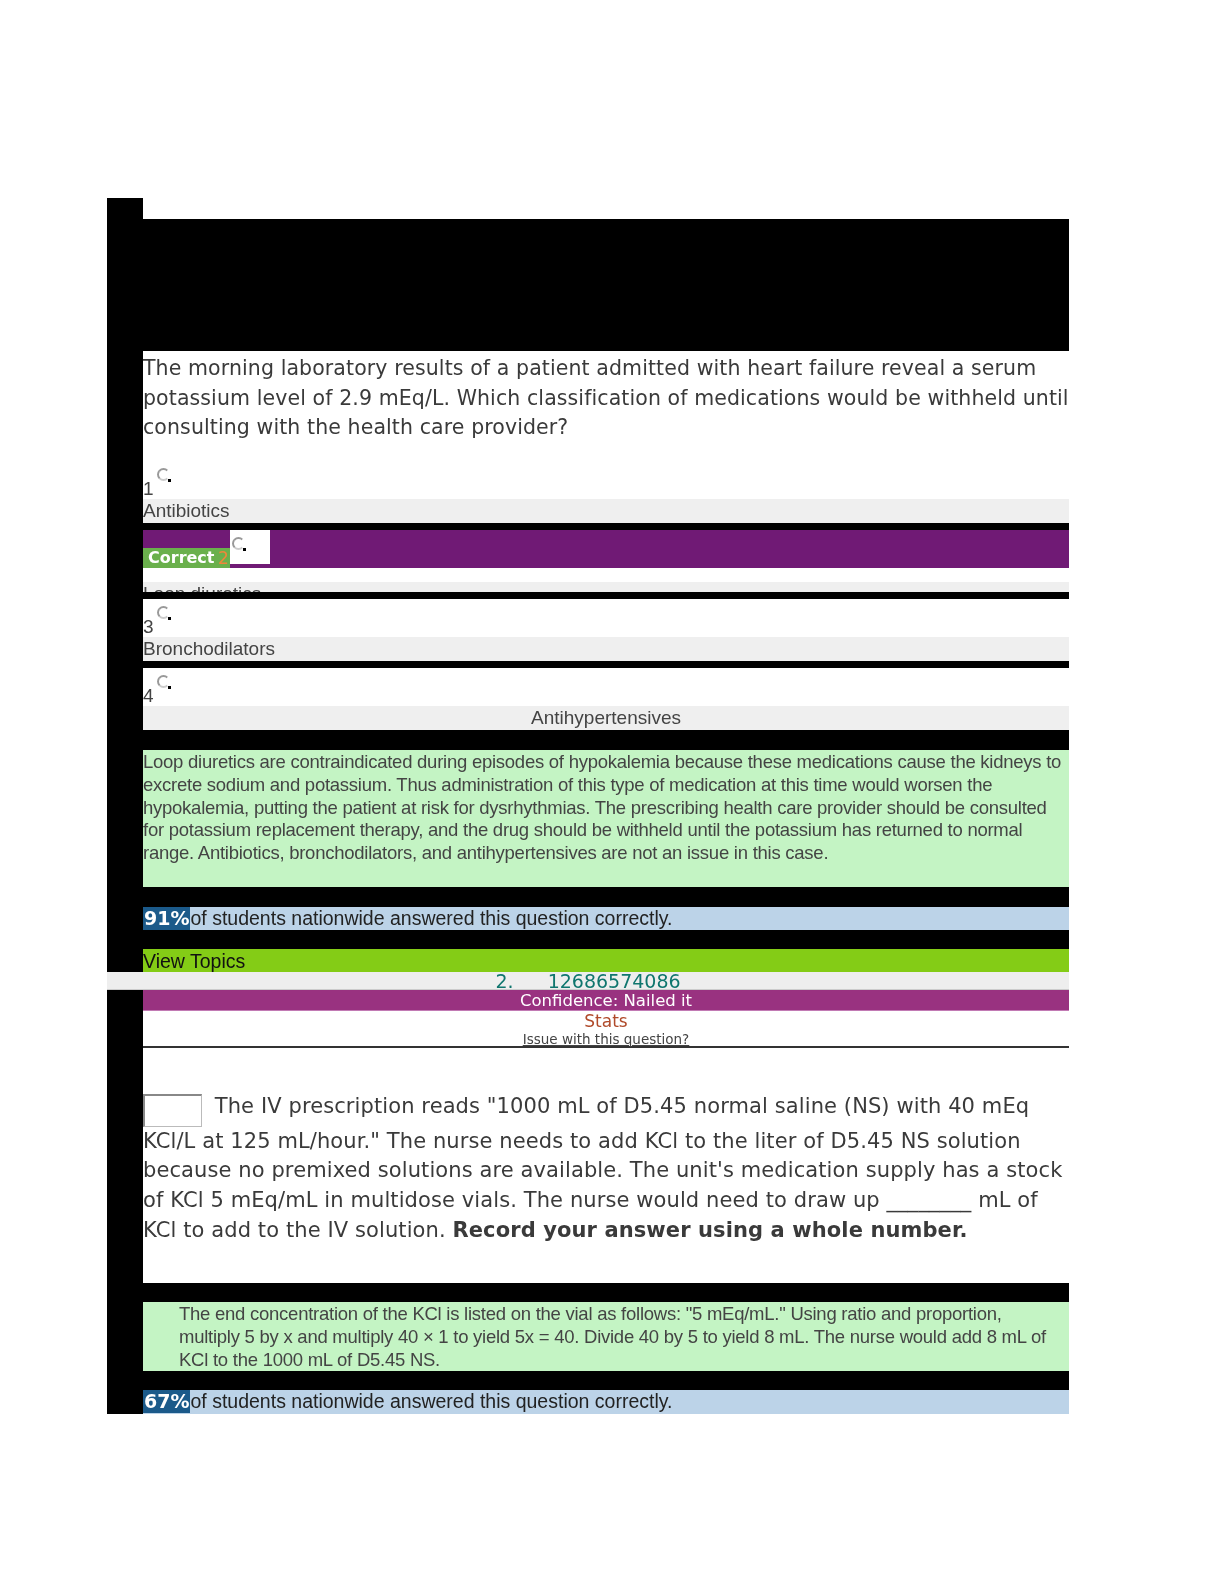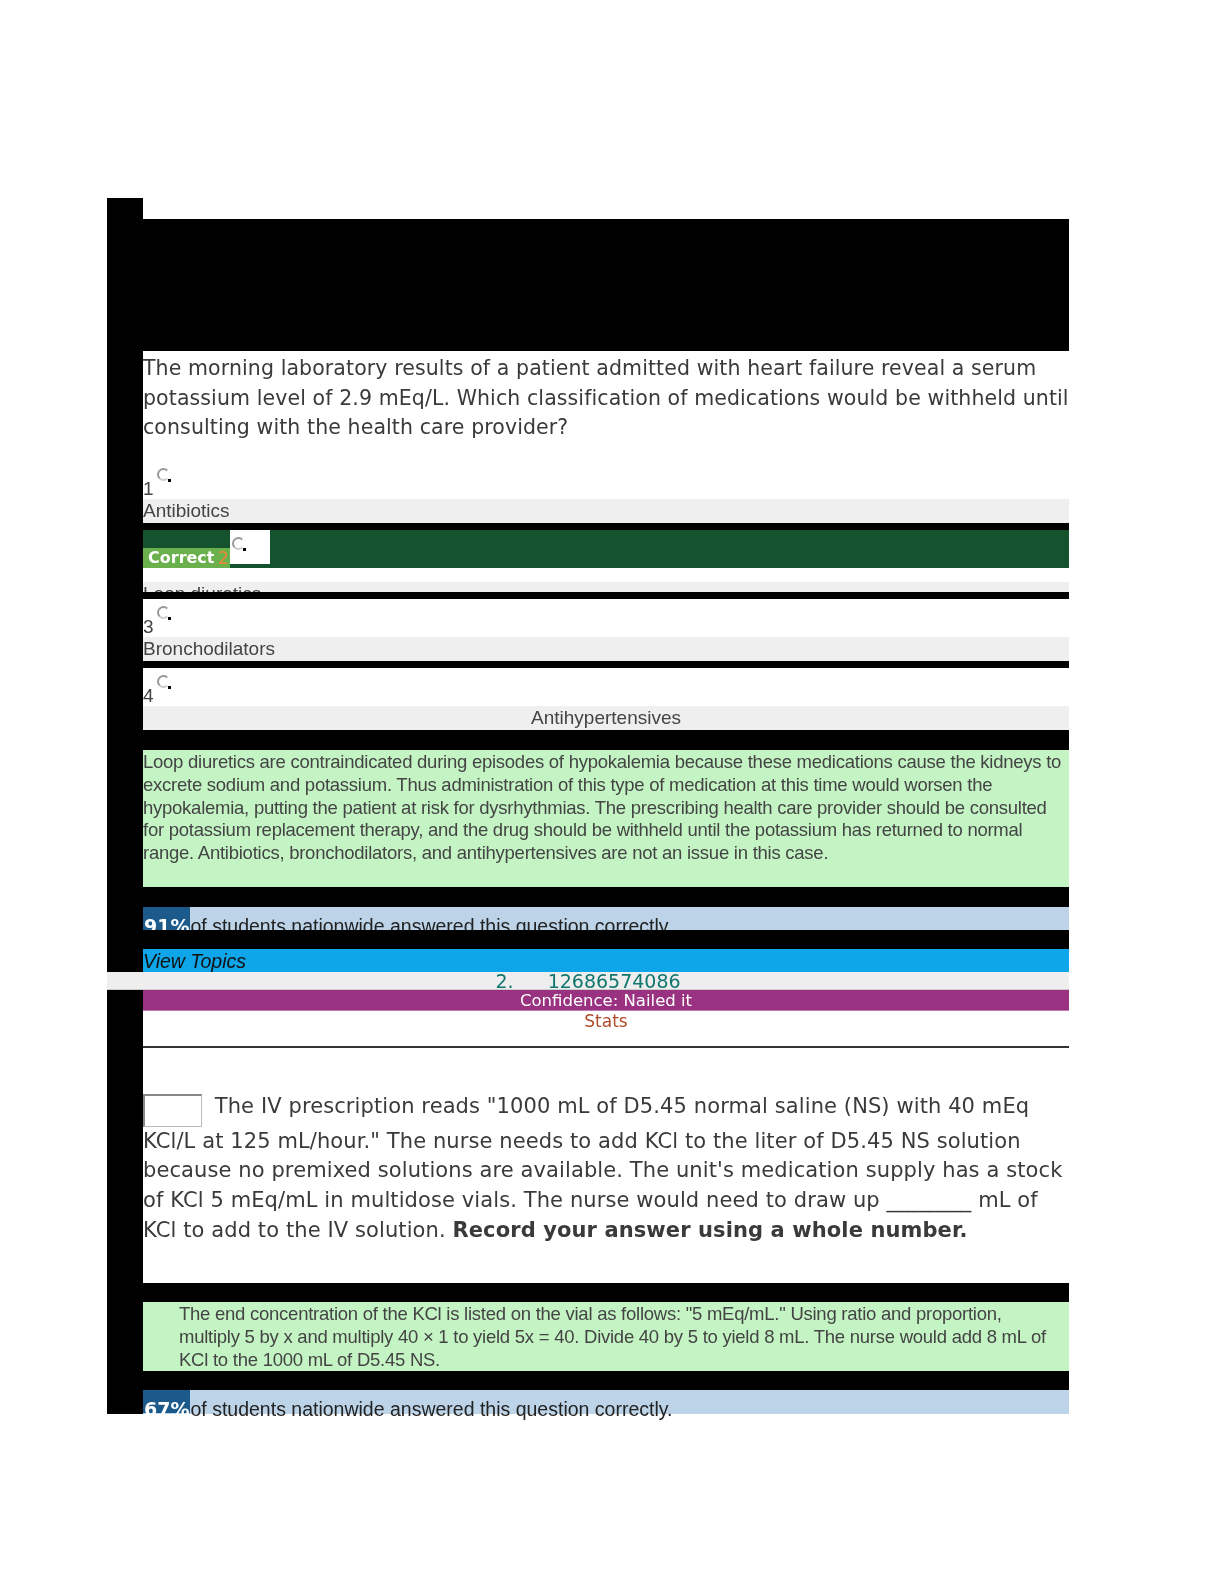--- a/index.html
+++ b/index.html
@@ -29,21 +29,21 @@
       background: #fff;
     }
     .radio::after {
       content: ""; position: absolute; right: -3px; bottom: -3px;
       width: 3px; height: 3px; background: #000;
     }
     .opt-label {
       position: absolute; left: 143px; width: 926px; height: 24px;
       background: #efefef; font-size: 19px; line-height: 24px; color: #444;
     }
-    .correct-row { position: absolute; left: 143px; width: 926px; height: 38px; background: #14532d; }
+    .correct-row { position: absolute; left: 143px; width: 926px; height: 38px; background: #701a75; }
     .correct-badge {
       position: absolute; left: 0; bottom: 0; height: 20px; width: 87px;
       background: #6ab04c; color: #fff; font-family: "DejaVu Sans", sans-serif;
       font-weight: bold; font-size: 16px; line-height: 20px; padding-left: 5px;
     }
     .correct-num { position: absolute; left: 75px; bottom: 0; color: #ee873a; font-size: 17px; line-height: 20px; font-family: "DejaVu Sans", sans-serif; }
     .correct-radio-box { position: absolute; left: 87px; top: 0; width: 40px; height: 34px; background: #fff; }
 
     .rationale {
       position: absolute; left: 143px; width: 926px;
@@ -52,21 +52,21 @@
       padding: 0 2px 0 0;
       letter-spacing: -0.25px;
     }
     .stat-bar {
       position: absolute; left: 143px; width: 926px; height: 23px;
       background: #bcd3e8; font-size: 19.5px; line-height: 23px; color: #222;
     }
     .stat-pct {
       display: inline-block; background: #1b5a8a; color: #fff;
       font-family: "DejaVu Sans", sans-serif; font-weight: bold; font-size: 19px;
-      height: 23px; line-height: 23px; padding: 8px 1px;
+      height: 23px; line-height: 23px; padding: 0 1px;
     }
     .center-text { text-align: center; position: absolute; }
   </style>
 </head>
 <body>
 
 <div class="abs leftbar" style="left:107px; top:198px; width:36px; height:775px;"></div>
 <div class="abs leftbar" style="left:107px; top:990px; width:36px; height:424px;"></div>
 
 <div class="abs black" style="left:143px; top:219px; width:926px; height:132px;"></div>
@@ -108,36 +108,37 @@
 <div class="rationale" style="top:750px; height:137px; padding-top:1px;">Loop diuretics are contraindicated during episodes of hypokalemia because these medications cause the kidneys to excrete sodium and potassium. Thus administration of this type of medication at this time would worsen the hypokalemia, putting the patient at risk for dysrhythmias. The prescribing health care provider should be consulted for potassium replacement therapy, and the drug should be withheld until the potassium has returned to normal range. Antibiotics, bronchodilators, and antihypertensives are not an issue in this case.</div>
 
 <div class="abs black" style="left:143px; top:887px; width:926px; height:20px;"></div>
 
 <div class="stat-bar" style="top:907px;">
   <span class="stat-pct">91%</span><span>of students nationwide answered this question correctly.</span>
 </div>
 
 <div class="abs black" style="left:143px; top:930px; width:926px; height:19px;"></div>
 
-<div class="abs" style="left:143px; top:949px; width:926px; height:23px; font-size:19.5px; line-height:24px; color:#111; background:#0ea5e9;font-style:italic;">View Topics</div>
+<div class="abs" style="left:143px; top:949px; width:926px; height:23px; font-size:19.5px; line-height:24px; color:#111; background:#84cc16;">View Topics</div>
 
 <div class="abs" style="left:107px; top:972px; width:962px; height:18px; background:#eeeeee; border-bottom:1px solid #ccc;">
   <div class="center-text" style="left:0; width:100%; top:0; font-family:'DejaVu Sans', sans-serif; font-size:19px; line-height:18px; color:#0f766e;">
     <span>2.</span>
     <span style="display:inline-block; width:22px;"></span>
     <span>12686574086</span>
   </div>
 </div>
 
 <div class="abs" style="left:143px; top:990px; width:926px; height:21px; background:#993280; border-bottom:1px solid #c27ab4;">
   <div class="center-text" style="left:0; width:100%; top:0; color:#fff; font-family:'DejaVu Sans', sans-serif; font-size:16.5px; line-height:21px;">Confidence: Nailed it</div>
 </div>
 
 <div class="abs" style="left:143px; top:1011px; width:926px; height:37px; background:#fff; border-bottom:2px solid #333;padding-left:9px;">
   <div class="center-text" style="left:0; width:100%; top:0; color:#b04a2a; font-family:'DejaVu Sans', sans-serif; font-size:17px; line-height:20px;">Stats</div>
+  <div class="center-text" style="left:0; width:100%; top:20px; color:#444; font-family:'DejaVu Sans', sans-serif; font-size:13.5px; line-height:16px; text-decoration:underline;">Issue with this question?</div>
 </div>
 
 <div class="abs qtext" style="left:143px; top:1092px; width:930px; font-size:21px; line-height:29.7px;">
   <input type="text" style="width: 59px; height: 33px; border-width: 2px 1px 1px 2px; border-style: solid; border-color: rgb(136, 136, 136) rgb(187, 187, 187) rgb(187, 187, 187) rgb(136, 136, 136); border-image: initial; vertical-align: -2px; margin-right: 6px; background: rgb(255, 255, 255);" value="">
   <span>The IV prescription reads "1000 mL of D5.45 normal saline (NS) with 40 mEq KCl/L at 125 mL/hour." The nurse needs to add KCl to the liter of D5.45 NS solution because no premixed solutions are available. The unit's medication supply has a stock of KCl 5 mEq/mL in multidose vials. The nurse would need to draw up</span>
   <span>________</span><span> mL of KCl to add to the IV solution. </span><b>Record your answer using a whole number.</b>
 </div>
 
 <div class="abs black" style="left:143px; top:1283px; width:926px; height:19px;"></div>
 

